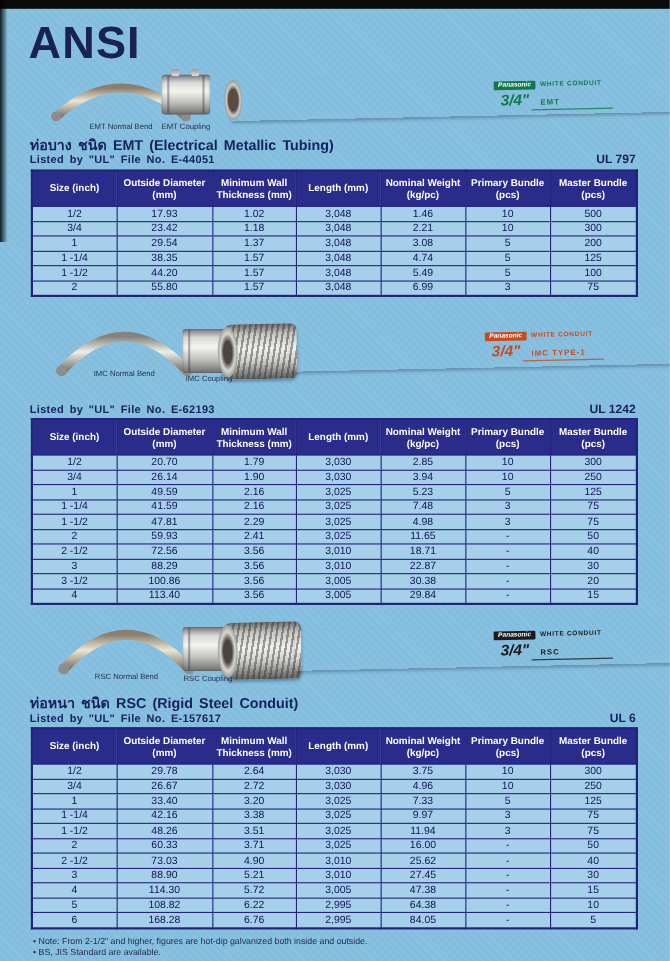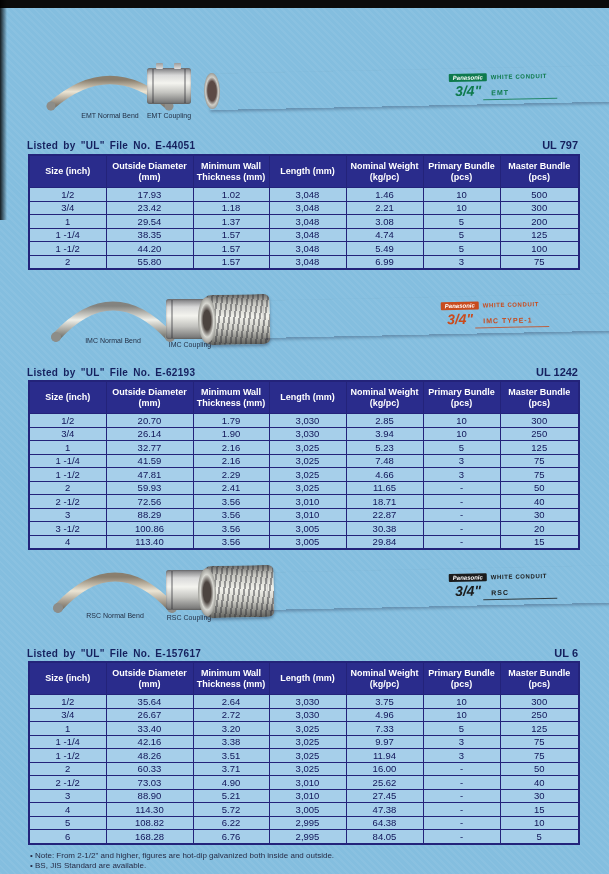--- a/index.html
+++ b/index.html
@@ -84,20 +84,21 @@
       <linearGradient id="mgB" x1="0" y1="0" x2="0" y2="1">
         <stop offset="0" stop-color="#83837f"></stop>
           <stop offset="0.45" stop-color="#efefe8"></stop>
           <stop offset="1" stop-color="#75756f"></stop>
       </linearGradient>
     </defs>
   </svg>
 
   <div class="topbar"></div>
   <div class="leftedge"></div>
+  <h1 class="ansi">ANSI</h1>
 
   <div class="sec secA">
     <svg class="bend" style="left:45px;top:8px" width="130" height="45" viewBox="0 0 130 45">
       <path d="M6 38 Q65 -14 124 38" fill="none" stroke="url(#mgA)" stroke-width="8" stroke-linecap="round"></path>
       <circle cx="6" cy="38" r="4.5" fill="#8d8d89"></circle>
         <circle cx="124" cy="38" r="4.5" fill="#8d8d89"></circle>
     </svg>
     <div class="img-label" style="left:45px;top:52px;width:130px">EMT Normal Bend</div>
     <div class="coupling" style="left:147px;top:8px;width:44px;height:36px">
       <span class="screw s1"></span>
@@ -113,20 +114,21 @@
             <span class="wc" style="color: rgb(14, 122, 76);">WHITE CONDUIT</span>
           </div>
           <div class="print-bot">
             <span class="psize" style="color: rgb(14, 122, 76);">3/4"</span>
             <span class="ptype" style="color: rgb(14, 122, 76);">EMT</span>
           </div>
           <div class="pline" style="background-color: rgb(14, 122, 76);"></div>
         </div>
       </div>
     </div>
+    <div class="heading" style="top:61px">ท่อบาง ชนิด EMT (Electrical Metallic Tubing)</div>
     <div class="listed-row" style="top:79px">
       <span class="listed">Listed by "UL" File No. E-44051</span>
       <span class="ulnum">UL 797</span>
     </div>
     <table class="spec" style="top:94px">
       <colgroup>
           <col class="c0">
           <col class="c1">
           <col class="c2">
           <col class="c3">
@@ -310,42 +312,42 @@
             <td>3/4</td>
             <td>26.14</td>
             <td>1.90</td>
             <td>3,030</td>
             <td>3.94</td>
             <td>10</td>
             <td>250</td>
           </tr>
           <tr>
             <td>1</td>
-            <td>32.77</td>
+            <td>49.59</td>
             <td>2.16</td>
             <td>3,025</td>
             <td>5.23</td>
             <td>5</td>
             <td>125</td>
           </tr>
           <tr>
             <td>1 -1/4</td>
             <td>41.59</td>
             <td>2.16</td>
             <td>3,025</td>
             <td>7.48</td>
             <td>3</td>
             <td>75</td>
           </tr>
           <tr>
             <td>1 -1/2</td>
             <td>47.81</td>
             <td>2.29</td>
             <td>3,025</td>
-            <td>4.66</td>
+            <td>4.98</td>
             <td>3</td>
             <td>75</td>
           </tr>
           <tr>
             <td>2</td>
             <td>59.93</td>
             <td>2.41</td>
             <td>3,025</td>
             <td>11.65</td>
             <td>-</td>
@@ -409,20 +411,21 @@
             <span class="wc" style="color: rgb(27, 27, 27);">WHITE CONDUIT</span>
           </div>
           <div class="print-bot">
             <span class="psize" style="color: rgb(27, 27, 27);">3/4"</span>
             <span class="ptype" style="color: rgb(27, 27, 27);">RSC</span>
           </div>
           <div class="pline" style="background-color: rgb(27, 27, 27);"></div>
         </div>
       </div>
     </div>
+    <div class="heading" style="top:73px">ท่อหนา ชนิด RSC (Rigid Steel Conduit)</div>
     <div class="listed-row" style="top:91px">
       <span class="listed">Listed by "UL" File No. E-157617</span>
       <span class="ulnum">UL 6</span>
     </div>
     <table class="spec" style="top:105px">
       <colgroup>
           <col class="c0">
           <col class="c1">
           <col class="c2">
           <col class="c3">
@@ -458,21 +461,21 @@
             </th>
         <th>
               <span>Master Bundle</span>
               <span>(pcs)</span>
             </th>
       </tr>
         </thead>
       <tbody>
           <tr>
             <td>1/2</td>
-            <td>35.64</td>
+            <td>29.78</td>
             <td>2.64</td>
             <td>3,030</td>
             <td>3.75</td>
             <td>10</td>
             <td>300</td>
           </tr>
           <tr>
             <td>3/4</td>
             <td>26.67</td>
             <td>2.72</td>

